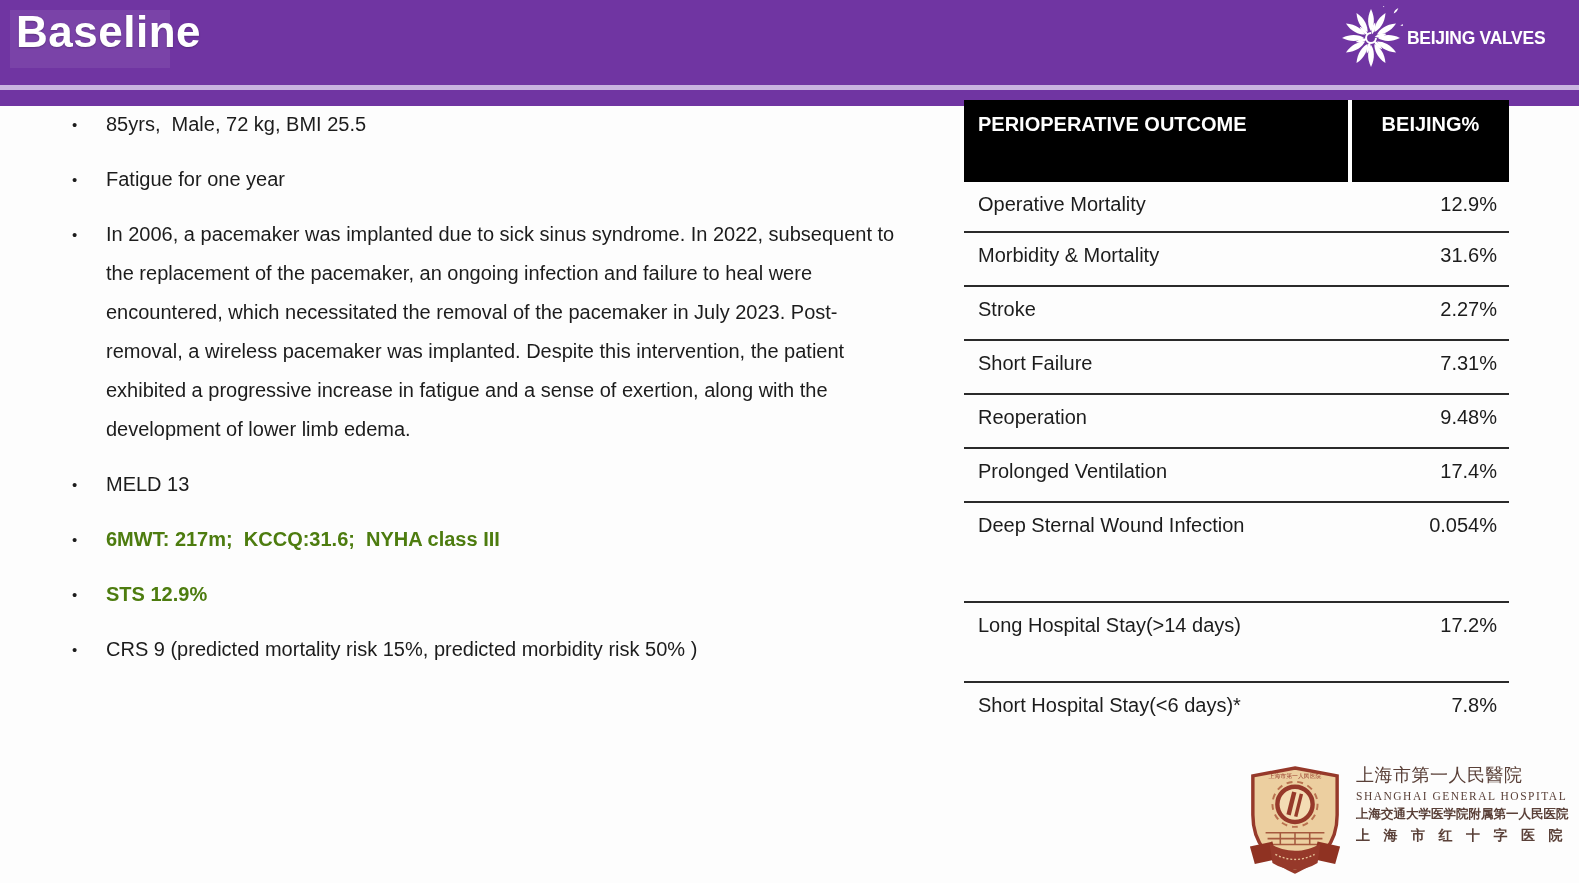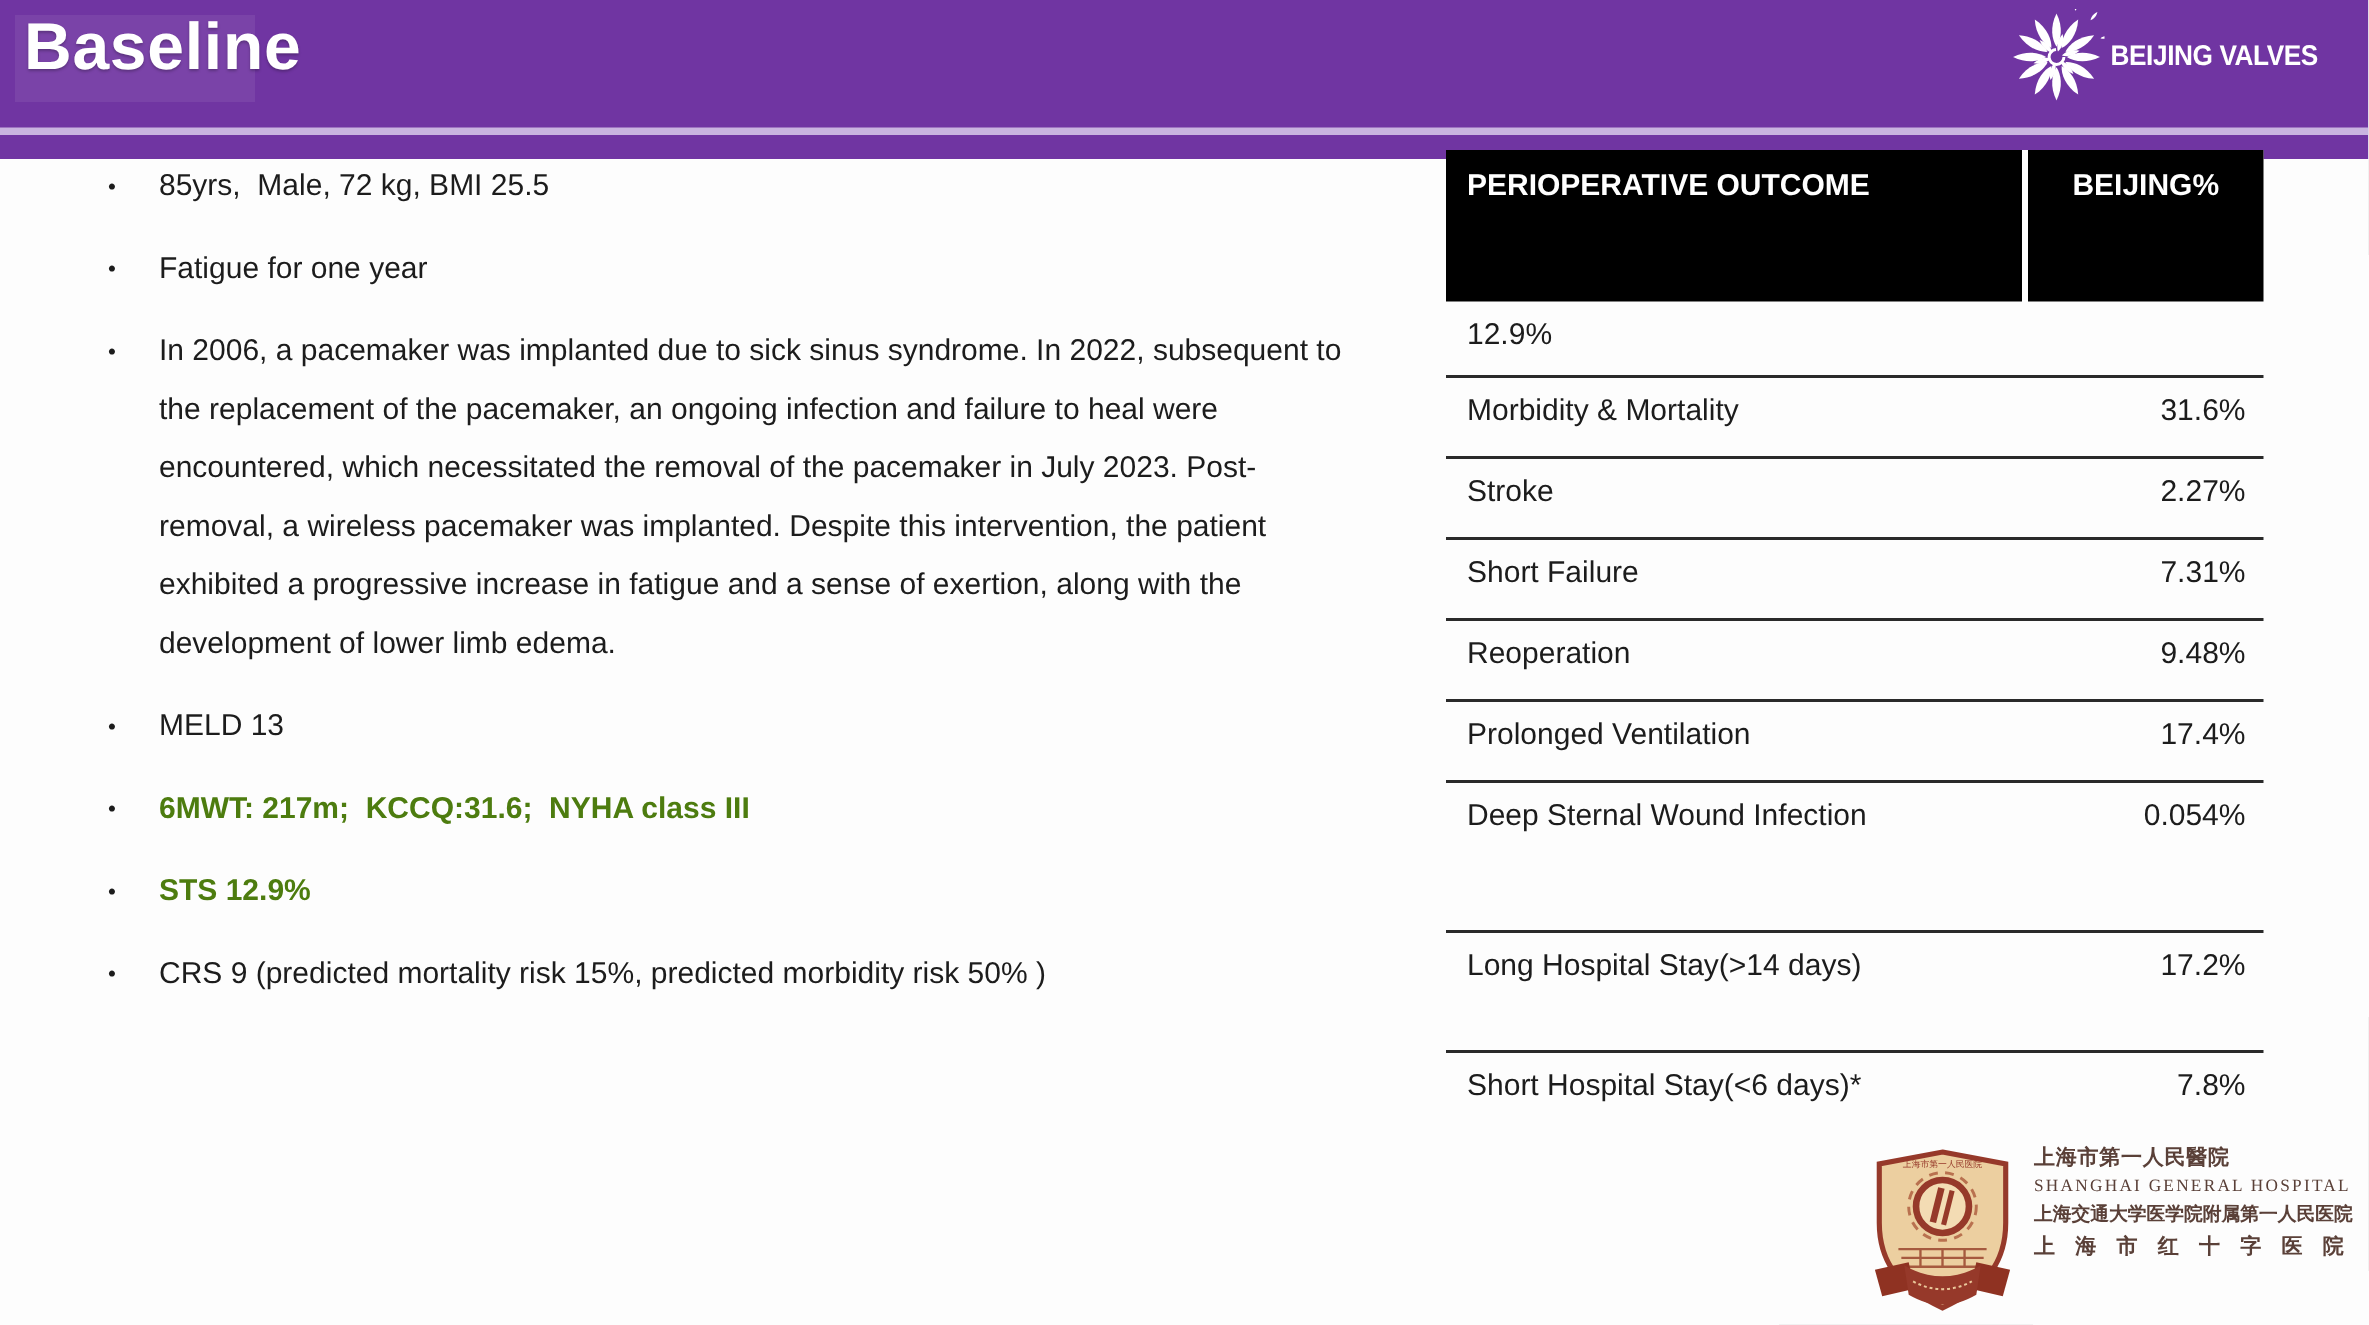--- a/index.html
+++ b/index.html
@@ -16,37 +16,37 @@
   
   .bullet-list{position:absolute;left:70px;top:105px;width:840px;margin:0;padding:0;list-style:none;}
   .bullet-list li{position:relative;margin:0 0 16px 36px;font-size:20px;line-height:39px;color:#1c1c1c;}
   .bullet-list li::before{content:"•";position:absolute;left:-34px;top:0;font-size:15px;color:#1c1c1c;}
   .bullet-list li.red{color:#4d7c0f;font-weight:bold;}
   .bullet-list li.red::before{color:#1c1c1c;font-weight:normal;}
   .bullet-text{white-space:pre-wrap;}
 
   
   .outcome-table{position:absolute;left:964px;top:100px;width:545px;}
-  .thead{display:flex;gap:4px;background:#ffffff;height:101px;}
+  .thead{display:flex;gap:4px;background:#ffffff;height:82px;}
   .th{background:#000000;color:#ffffff;font-weight:bold;font-size:20px;box-sizing:border-box;padding-top:13px;}
   .th-outcome{width:384px;padding-left:14px;}
   .th-est{flex:1;text-align:center;}
   .trow{display:flex;justify-content:space-between;box-sizing:border-box;border-bottom:2px solid #2a2a2a;padding:11px 12px 0 14px;font-size:20px;color:#1c1c1c;height:54px;}
   .trow.first{height:51px;}
   .trow.tall-a{height:100px;}
   .trow.tall-b{height:80px;}
   .trow.last{border-bottom:none;height:60px;}
   .tlabel{text-align:left;}
   .tvalue{text-align:right;}
 
   
   .hospital{position:absolute;left:1246px;top:764px;display:flex;align-items:flex-start;gap:12px;}
   .crest{width:98px;height:112px;flex:0 0 auto;}
   .hospital-text{width:202px;display:flex;flex-direction:column;color:#5a4038;}
-  .h-zh{font-family:"Liberation Serif",serif;font-size:14px;font-weight:bold;line-height:1.25;letter-spacing:0.5px;white-space:nowrap;}
+  .h-zh{font-family:"Liberation Serif",serif;font-size:18px;font-weight:normal;line-height:1.25;letter-spacing:0.5px;white-space:nowrap;}
   .h-en{font-family:"Liberation Serif",serif;font-size:11.5px;letter-spacing:1.5px;margin-top:3px;white-space:nowrap;}
   .h-affil{font-size:12.5px;font-weight:bold;margin-top:4px;white-space:nowrap;}
   .h-redcross{font-family:"Liberation Serif",serif;font-size:14px;font-weight:bold;letter-spacing:5px;margin-top:4px;white-space:nowrap;}
 </style>
 </head>
 <body>
 
 <div class="slide">
 
   <div class="header-bar">
@@ -96,20 +96,21 @@
     <li class="red"><span class="bullet-text">STS 12.9%</span></li>
     <li><span class="bullet-text">CRS 9 (predicted mortality risk 15%, predicted morbidity risk 50% )</span></li>
   </ul>
 
   <div class="outcome-table">
     <div class="thead">
       <div class="th th-outcome">PERIOPERATIVE OUTCOME</div>
       <div class="th th-est">BEIJING%</div>
     </div>
     <div class="trow first">
+      <span class="tlabel">Operative Mortality</span>
       <span class="tvalue">12.9%</span>
     </div>
     <div class="trow">
       <span class="tlabel">Morbidity &amp; Mortality</span>
       <span class="tvalue">31.6%</span>
     </div>
     <div class="trow">
       <span class="tlabel">Stroke</span>
       <span class="tvalue">2.27%</span>
     </div>

